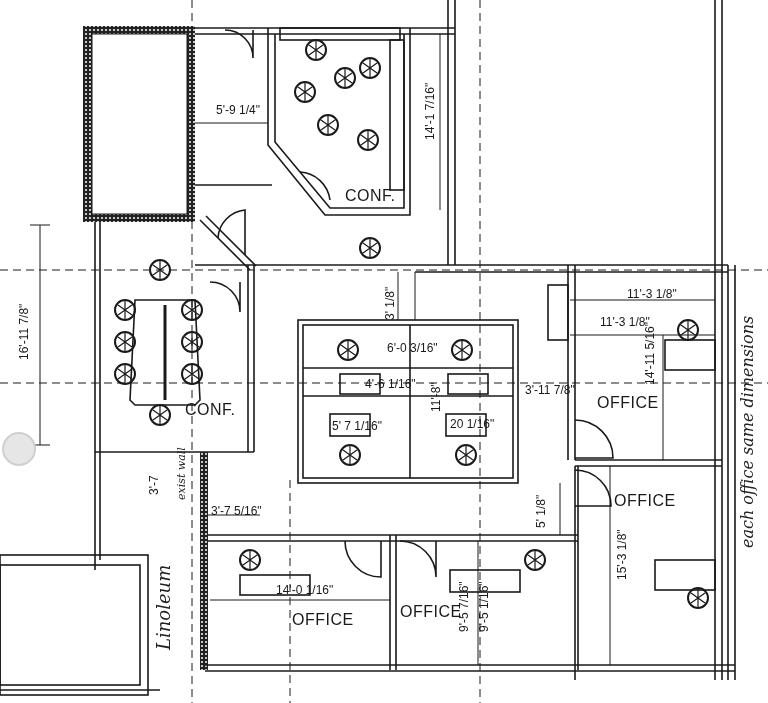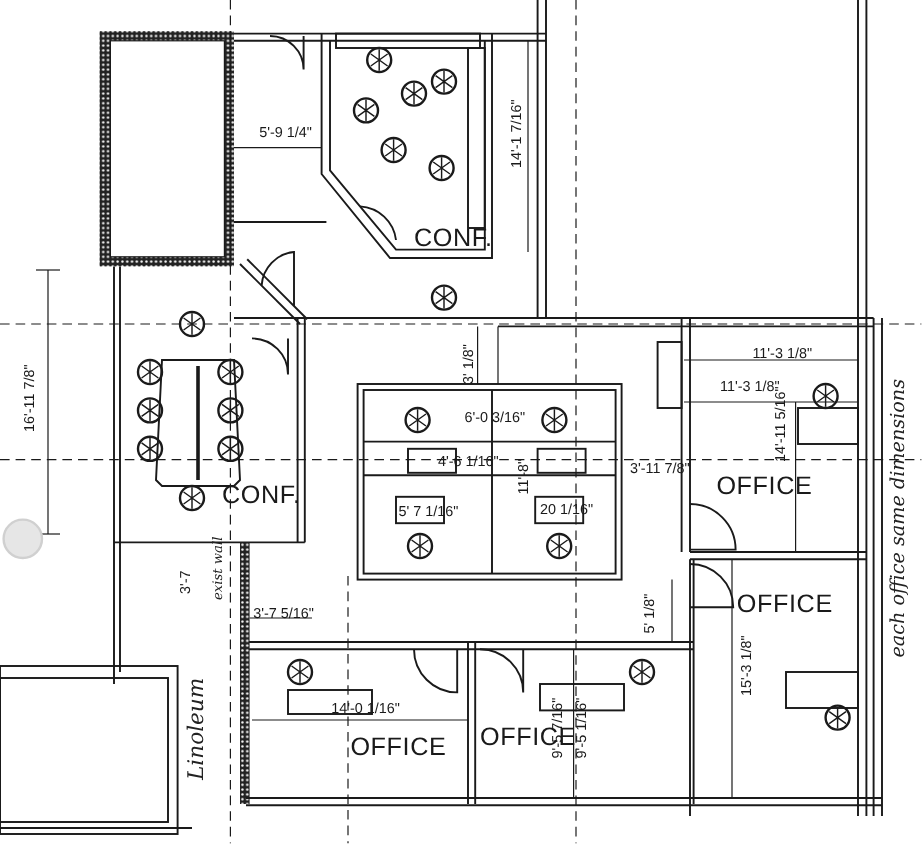--- a/index.html
+++ b/index.html
@@ -1,19 +1,19 @@
 <!DOCTYPE html>
 <html><head>
 <meta charset="utf-8">
 <style>
   html,body{margin:0;padding:0;background:#ffffff;}
   body{width:768px;height:703px;overflow:hidden;position:relative;font-family:"Liberation Sans",sans-serif;}
   #plan{position:absolute;left:0;top:0;width:768px;height:703px;}
   .lbl{position:absolute;color:#1a1a1a;font-family:"Liberation Sans",sans-serif;white-space:nowrap;line-height:1;}
-  .room{font-size:21px;letter-spacing:0.5px;}
+  .room{font-size:16px;letter-spacing:0.5px;}
   .dim{font-size:12px;}
   .vert{transform-origin:0 0;transform:rotate(-90deg);}
   .hand{font-family:"DejaVu Serif",serif;font-style:italic;font-size:15px;color:#222;}
   .scan-dot{position:absolute;left:2px;top:432px;width:30px;height:30px;border-radius:50%;background:#e6e6e6;border:2px solid #d0d0d0;}
 </style>
 </head>
 <body>
 
 <svg id="plan" viewBox="0 0 768 703" xmlns="http://www.w3.org/2000/svg">
   <defs>

